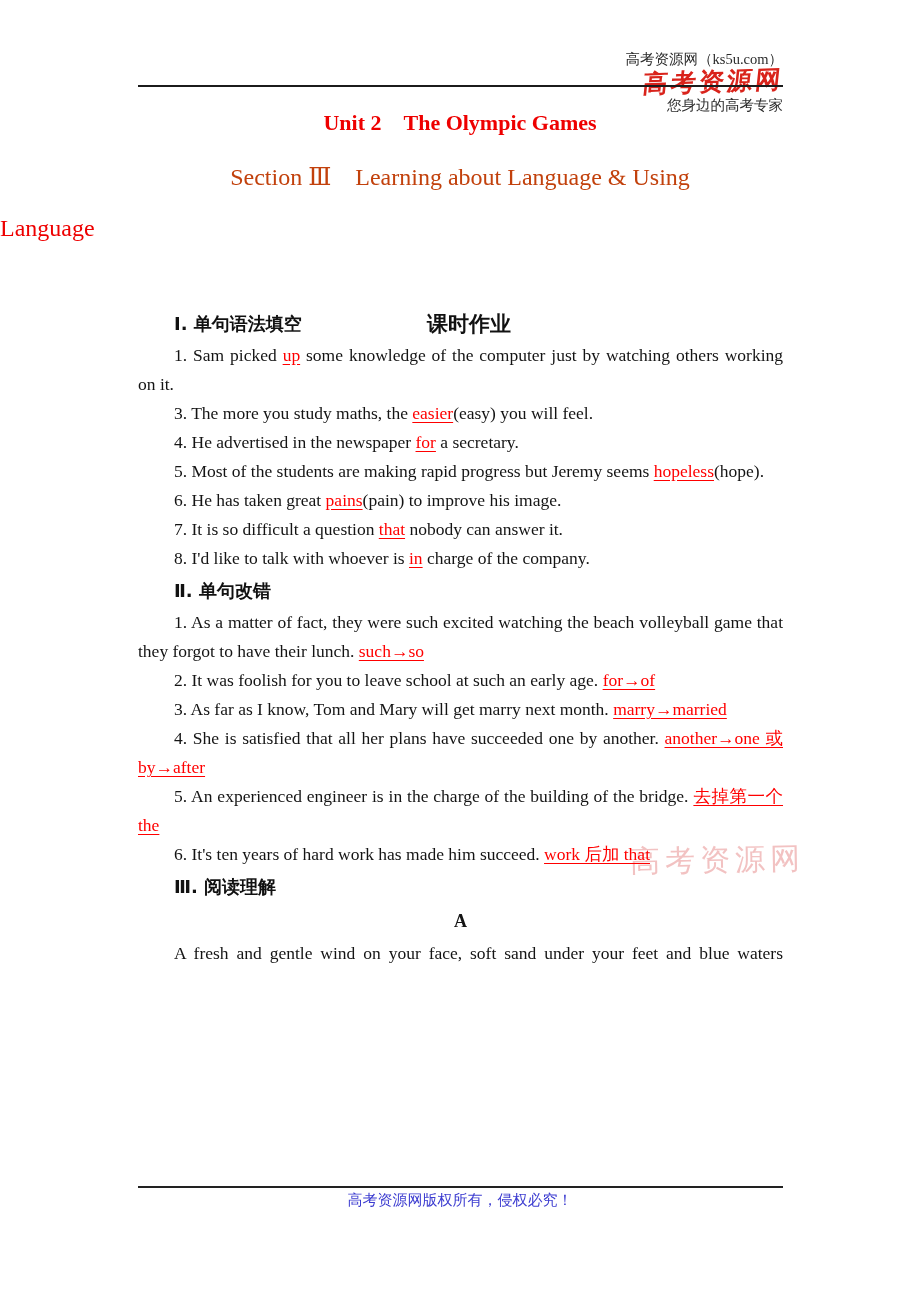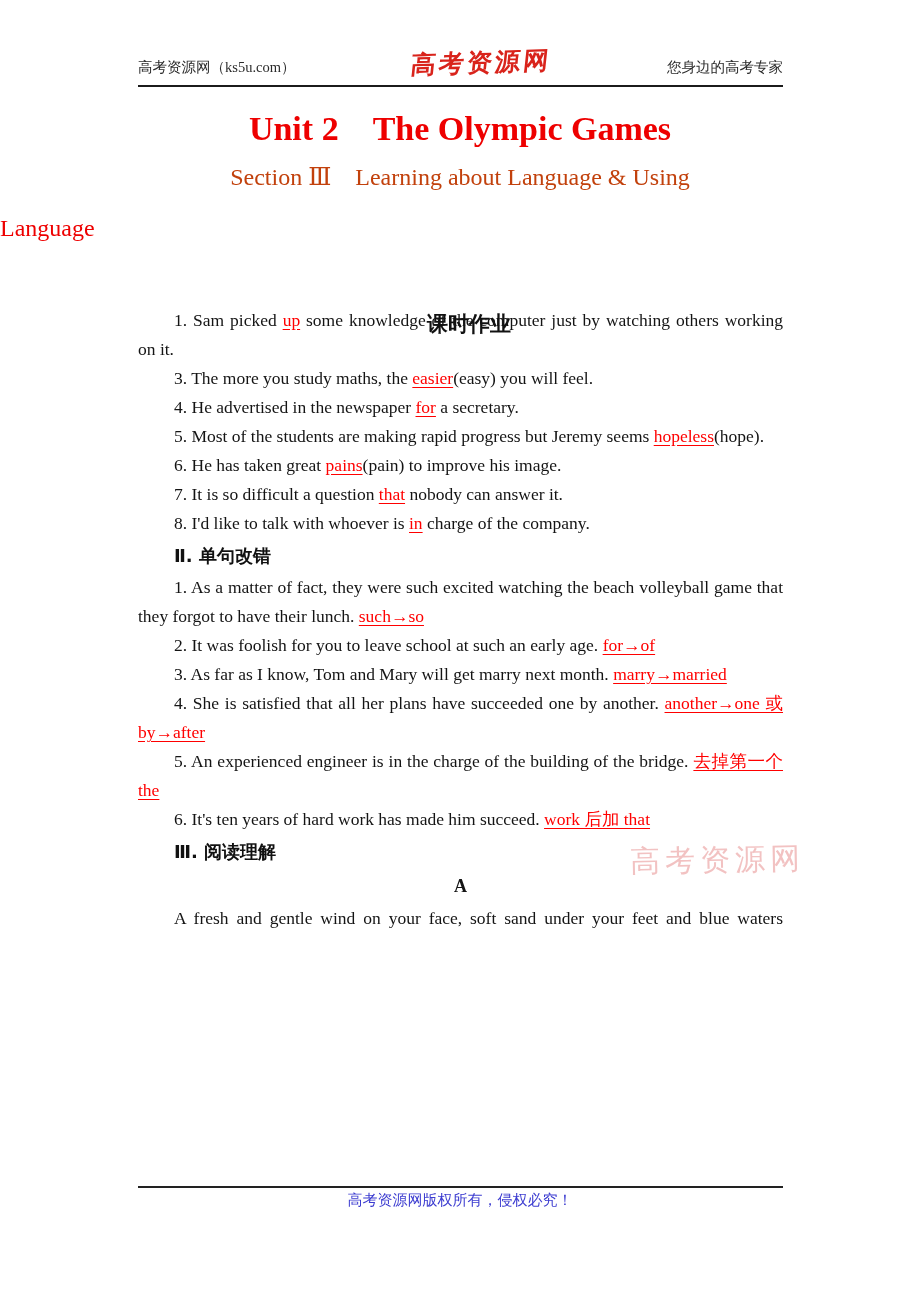--- a/index.html
+++ b/index.html
@@ -9,37 +9,37 @@
     background:#ffffff;
     font-family:"Liberation Serif","DejaVu Serif",serif;
     color:#141414;
     overflow:hidden;
     margin:0 auto;
   }
   
   .header{
     position:absolute;top:50px;left:138px;width:645px;
     display:flex;justify-content:space-between;align-items:flex-end;
-    font-size:14.5px;color:#2b2b2b;
+    font-size:14.5px;color:#2b2b2b;flex-direction:column;
   }
   .logo{
     font-size:25px;font-weight:bold;color:#d9231b;
     transform:skewX(-8deg) rotate(-2deg);
     letter-spacing:3px;line-height:1;
     padding-bottom:2px;
     font-family:"DejaVu Sans","Liberation Sans",sans-serif;
   }
   .rule-top{
     position:absolute;top:85px;left:138px;width:645px;
     border-top:2.5px solid #1b1b1b;
   }
   
   .unit-title{
     position:absolute;top:110px;left:0;width:100%;
-    text-align:center;font-size:34px;font-weight:bold;color:#ee0000;
+    text-align:center;font-size:22px;font-weight:bold;color:#ee0000;
   }
   .section-title-1{
     position:absolute;top:163px;left:0;width:100%;
     text-align:center;font-size:24px;color:#c2410c;
   }
   .section-title-2{
     position:absolute;top:215px;left:0;width:100%;
     font-size:24px;color:#ee0000;
   }
   .subtitle{
@@ -105,20 +105,21 @@
   </div>
   <div class="rule-top"></div>
 
   <div class="unit-title">Unit 2 The Olympic Games</div>
   <div class="section-title-1">Section Ⅲ Learning about Language &amp; Using</div>
   <div class="section-title-2">Language</div>
   <div class="subtitle">课时作业</div>
 
   <div id="content">
     <div id="sections">
+        <p class="sec-heading">Ⅰ. 单句语法填空</p>
         <p class="item"><span>1. Sam picked </span><span class="answer">up</span><span> some knowledge of the computer just by watching others working on it.</span></p>
         <p class="item"><span>3. The more you study maths, the </span><span class="answer">easier</span><span>(easy) you will feel.</span></p>
         <p class="item"><span>4. He advertised in the newspaper </span><span class="answer">for</span><span> a secretary.</span></p>
         <p class="item"><span>5. Most of the students are making rapid progress but Jeremy seems </span><span class="answer">hopeless</span><span>(hope).</span></p>
         <p class="item"><span>6. He has taken great </span><span class="answer">pains</span><span>(pain) to improve his image.</span></p>
         <p class="item"><span>7. It is so difficult a question </span><span class="answer">that</span><span> nobody can answer it.</span></p>
         <p class="item"><span>8. I'd like to talk with whoever is </span><span class="answer">in</span><span> charge of the company.</span></p>
         <p class="sec-heading">Ⅱ. 单句改错</p>
         <p class="item"><span>1. As a matter of fact, they were such excited watching the beach volleyball game that they forgot to have their lunch. </span><span class="answer">such→so</span></p>
         <p class="item"><span>2. It was foolish for you to leave school at such an early age. </span><span class="answer">for→of</span></p>

